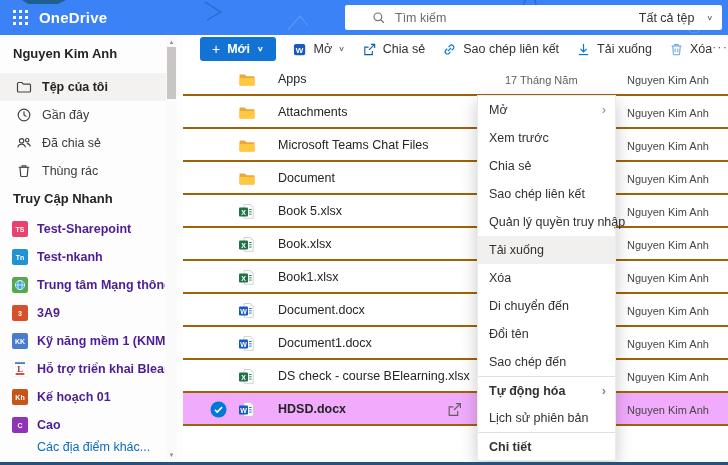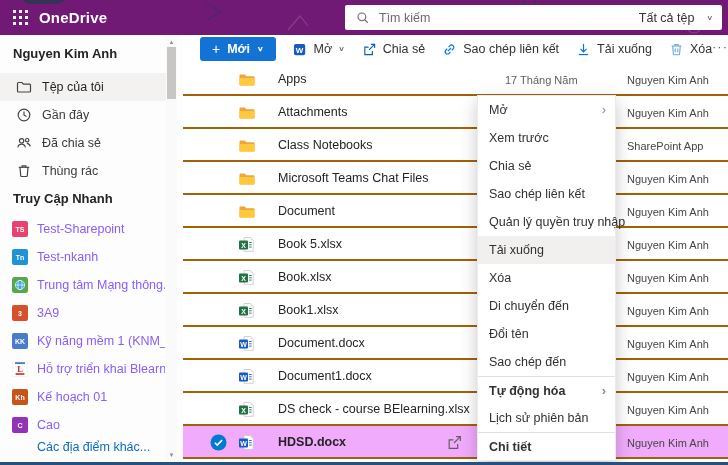--- a/index.html
+++ b/index.html
@@ -1,51 +1,51 @@
 <!DOCTYPE html>
 <html><head>
 <meta charset="utf-8">
 <style>
   * { margin:0; padding:0; box-sizing:border-box; }
   html,body { width:728px; height:465px; }
   body { font-family:"Liberation Sans", sans-serif; background:#fff; overflow:hidden; }
   #canvas { position:relative; width:728px; height:465px; background:#fff; overflow:hidden; }
 
   
-  .header { position:absolute; left:0; top:0; width:728px; height:35px; background:#701a75; z-index:30; }
+  .header { position:absolute; left:0; top:0; width:728px; height:35px; background:#3b82f6; z-index:30; }
   .header-deco { position:absolute; inset:0; pointer-events:none; }
   .waffle { position:absolute; left:10px; top:7px; width:22px; height:22px; display:grid;
             grid-template-columns:repeat(3,1fr); gap:2.5px; padding:3px; cursor:pointer; }
   .waffle i { width:3px; height:3px; background:#fff; }
   .brand { position:absolute; left:39px; top:0; line-height:35px; color:#fff; font-size:15px; font-weight:bold; letter-spacing:.2px; }
   .searchbox { position:absolute; left:345px; top:5px; width:377px; height:25px; background:#fff; border-radius:2px;
-               display:flex; align-items:center; }
+               display:flex; align-items:center;padding-left:16px; }
   .search-icon { margin-left:11px; display:flex; }
   .searchbox input { border:none; outline:none; flex:1; margin-left:9px; font-size:12.5px; color:#333;
                      font-family:"Liberation Sans", sans-serif; background:transparent; }
   .searchbox input::placeholder { color:#6b6b6b; }
   .search-filter { display:flex; align-items:center; gap:12px; margin-right:9px; font-size:12.5px; color:#333; cursor:pointer; white-space:nowrap; }
   .chev { font-size:9px; color:#555; transform:scaleY(.75); display:inline-block; }
   .chev.white { color:#fff; }
 
   
   .sidebar { position:absolute; left:0; top:35px; width:183px; height:427px; background:#fdfdfd; z-index:5; }
   .side-user { position:absolute; left:13px; top:11px; font-size:13px; font-weight:bold; color:#252423; }
   .nav-list { position:absolute; left:0; top:38px; width:183px; }
   .nav-item { position:relative; height:28px; display:flex; align-items:center; margin-right:17px; cursor:pointer; }
   .nav-item.selected { background:#f3f2f1; }
   .nav-item .nav-icon { position:absolute; left:16px; top:6px; width:16px; height:16px; display:flex; }
   .nav-item .nav-label { position:absolute; left:42px; font-size:12.5px; color:#3b3a39; white-space:nowrap; }
-  .nav-item.selected .nav-label { font-weight:normal; color:#252423; }
+  .nav-item.selected .nav-label { font-weight:bold; color:#252423; }
   .quick-title { position:absolute; left:13px; top:156px; font-size:13px; font-weight:bold; color:#252423; }
   .quick-list { position:absolute; left:0; top:180px; width:183px; }
   .quick-item { position:relative; height:28px; display:flex; align-items:center; cursor:pointer; }
   .quick-tile { position:absolute; left:12px; top:6px; width:16px; height:16px; border-radius:2px;
                 display:flex; align-items:center; justify-content:center; color:#fff; font-size:7px; font-weight:bold; overflow:hidden; }
-  .quick-label { position:absolute; left:37px; font-size:12.5px; color:#8b5cf6; white-space:nowrap; overflow:hidden; max-width:128px; }
+  .quick-label { position:absolute; left:37px; font-size:12.5px; color:#4c1d95; white-space:nowrap; overflow:hidden; max-width:128px;font-weight:bold; }
   .more-link { position:absolute; left:37px; top:405px; font-size:12.5px; color:#0a6cbe; cursor:pointer; white-space:nowrap; }
   .side-scroll { position:absolute; left:166px; top:2px; width:11px; height:423px; background:#fafafa; }
   .scroll-arrow { position:absolute; left:0; width:11px; text-align:center; font-size:6px; color:#8f8d8b; line-height:8px; cursor:pointer; }
   .scroll-thumb { position:absolute; left:1px; top:10px; width:9px; height:52px; background:#c8c6c4; cursor:grab; }
 
   
   .content { position:absolute; left:183px; top:35px; width:545px; height:427px; background:#fff; }
   .toolbar { position:absolute; left:0; top:0; width:545px; height:28px; display:flex; align-items:center; padding-left:17px; gap:17px; }
   .btn-new { height:24px; padding:0 12px; background:#1273d4; color:#fff; border:none; border-radius:3px;
              font-size:12.5px; font-weight:bold; display:flex; align-items:center; gap:7px; cursor:pointer;
@@ -299,30 +299,20 @@
           <span class="row-name">Attachments</span>
           <span class="row-author">Nguyen Kim Anh</span>
         </div>
         <div class="file-row">
           <span class="row-icon">
             <svg width="18" height="18" viewBox="0 0 18 18">
               <path d="M1.5 4.6c0-.6.4-1 1-1h4.3l1.6 1.6h7.1c.6 0 1 .4 1 1v7.2c0 .6-.4 1-1 1h-13c-.6 0-1-.4-1-1z" fill="#eda63a"></path>
               <path d="M1.5 6.9h15v6.5c0 .6-.4 1-1 1h-13c-.6 0-1-.4-1-1z" fill="#ffc83d"></path>
             </svg>
           </span>
-          <span class="row-name">Class Notebooks</span>
-          <span class="row-author">SharePoint App</span>
-        </div>
-        <div class="file-row">
-          <span class="row-icon">
-            <svg width="18" height="18" viewBox="0 0 18 18">
-              <path d="M1.5 4.6c0-.6.4-1 1-1h4.3l1.6 1.6h7.1c.6 0 1 .4 1 1v7.2c0 .6-.4 1-1 1h-13c-.6 0-1-.4-1-1z" fill="#eda63a"></path>
-              <path d="M1.5 6.9h15v6.5c0 .6-.4 1-1 1h-13c-.6 0-1-.4-1-1z" fill="#ffc83d"></path>
-            </svg>
-          </span>
           <span class="row-name">Microsoft Teams Chat Files</span>
           <span class="row-author">Nguyen Kim Anh</span>
         </div>
         <div class="file-row">
           <span class="row-icon">
             <svg width="18" height="18" viewBox="0 0 18 18">
               <path d="M1.5 4.6c0-.6.4-1 1-1h4.3l1.6 1.6h7.1c.6 0 1 .4 1 1v7.2c0 .6-.4 1-1 1h-13c-.6 0-1-.4-1-1z" fill="#eda63a"></path>
               <path d="M1.5 6.9h15v6.5c0 .6-.4 1-1 1h-13c-.6 0-1-.4-1-1z" fill="#ffc83d"></path>
             </svg>
           </span>

